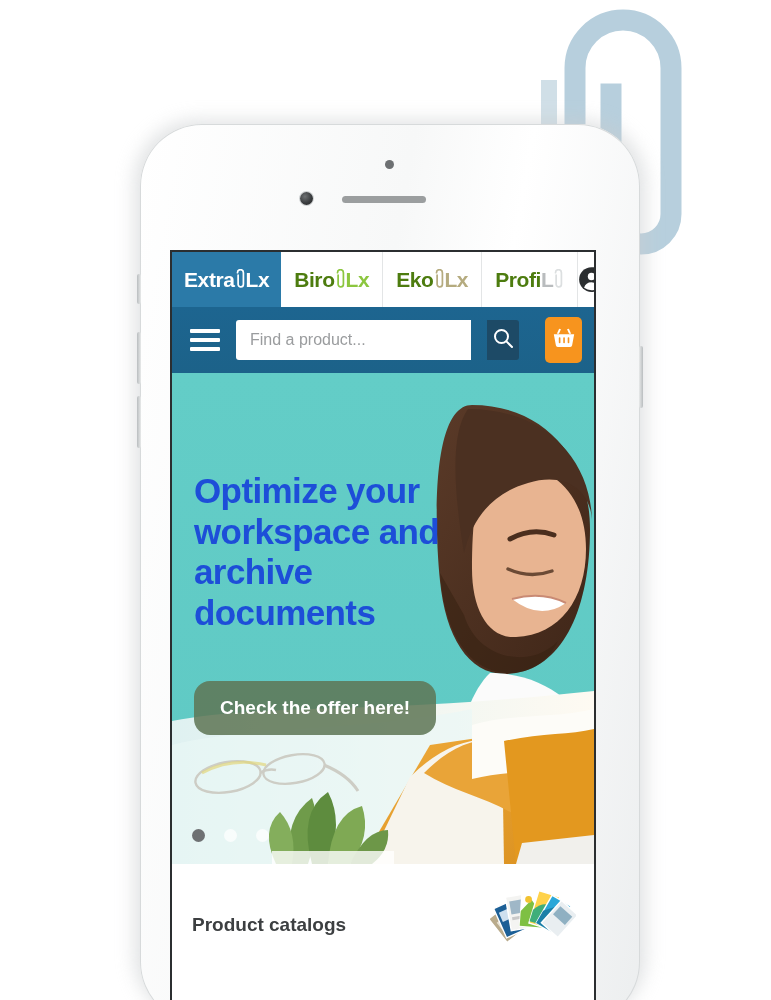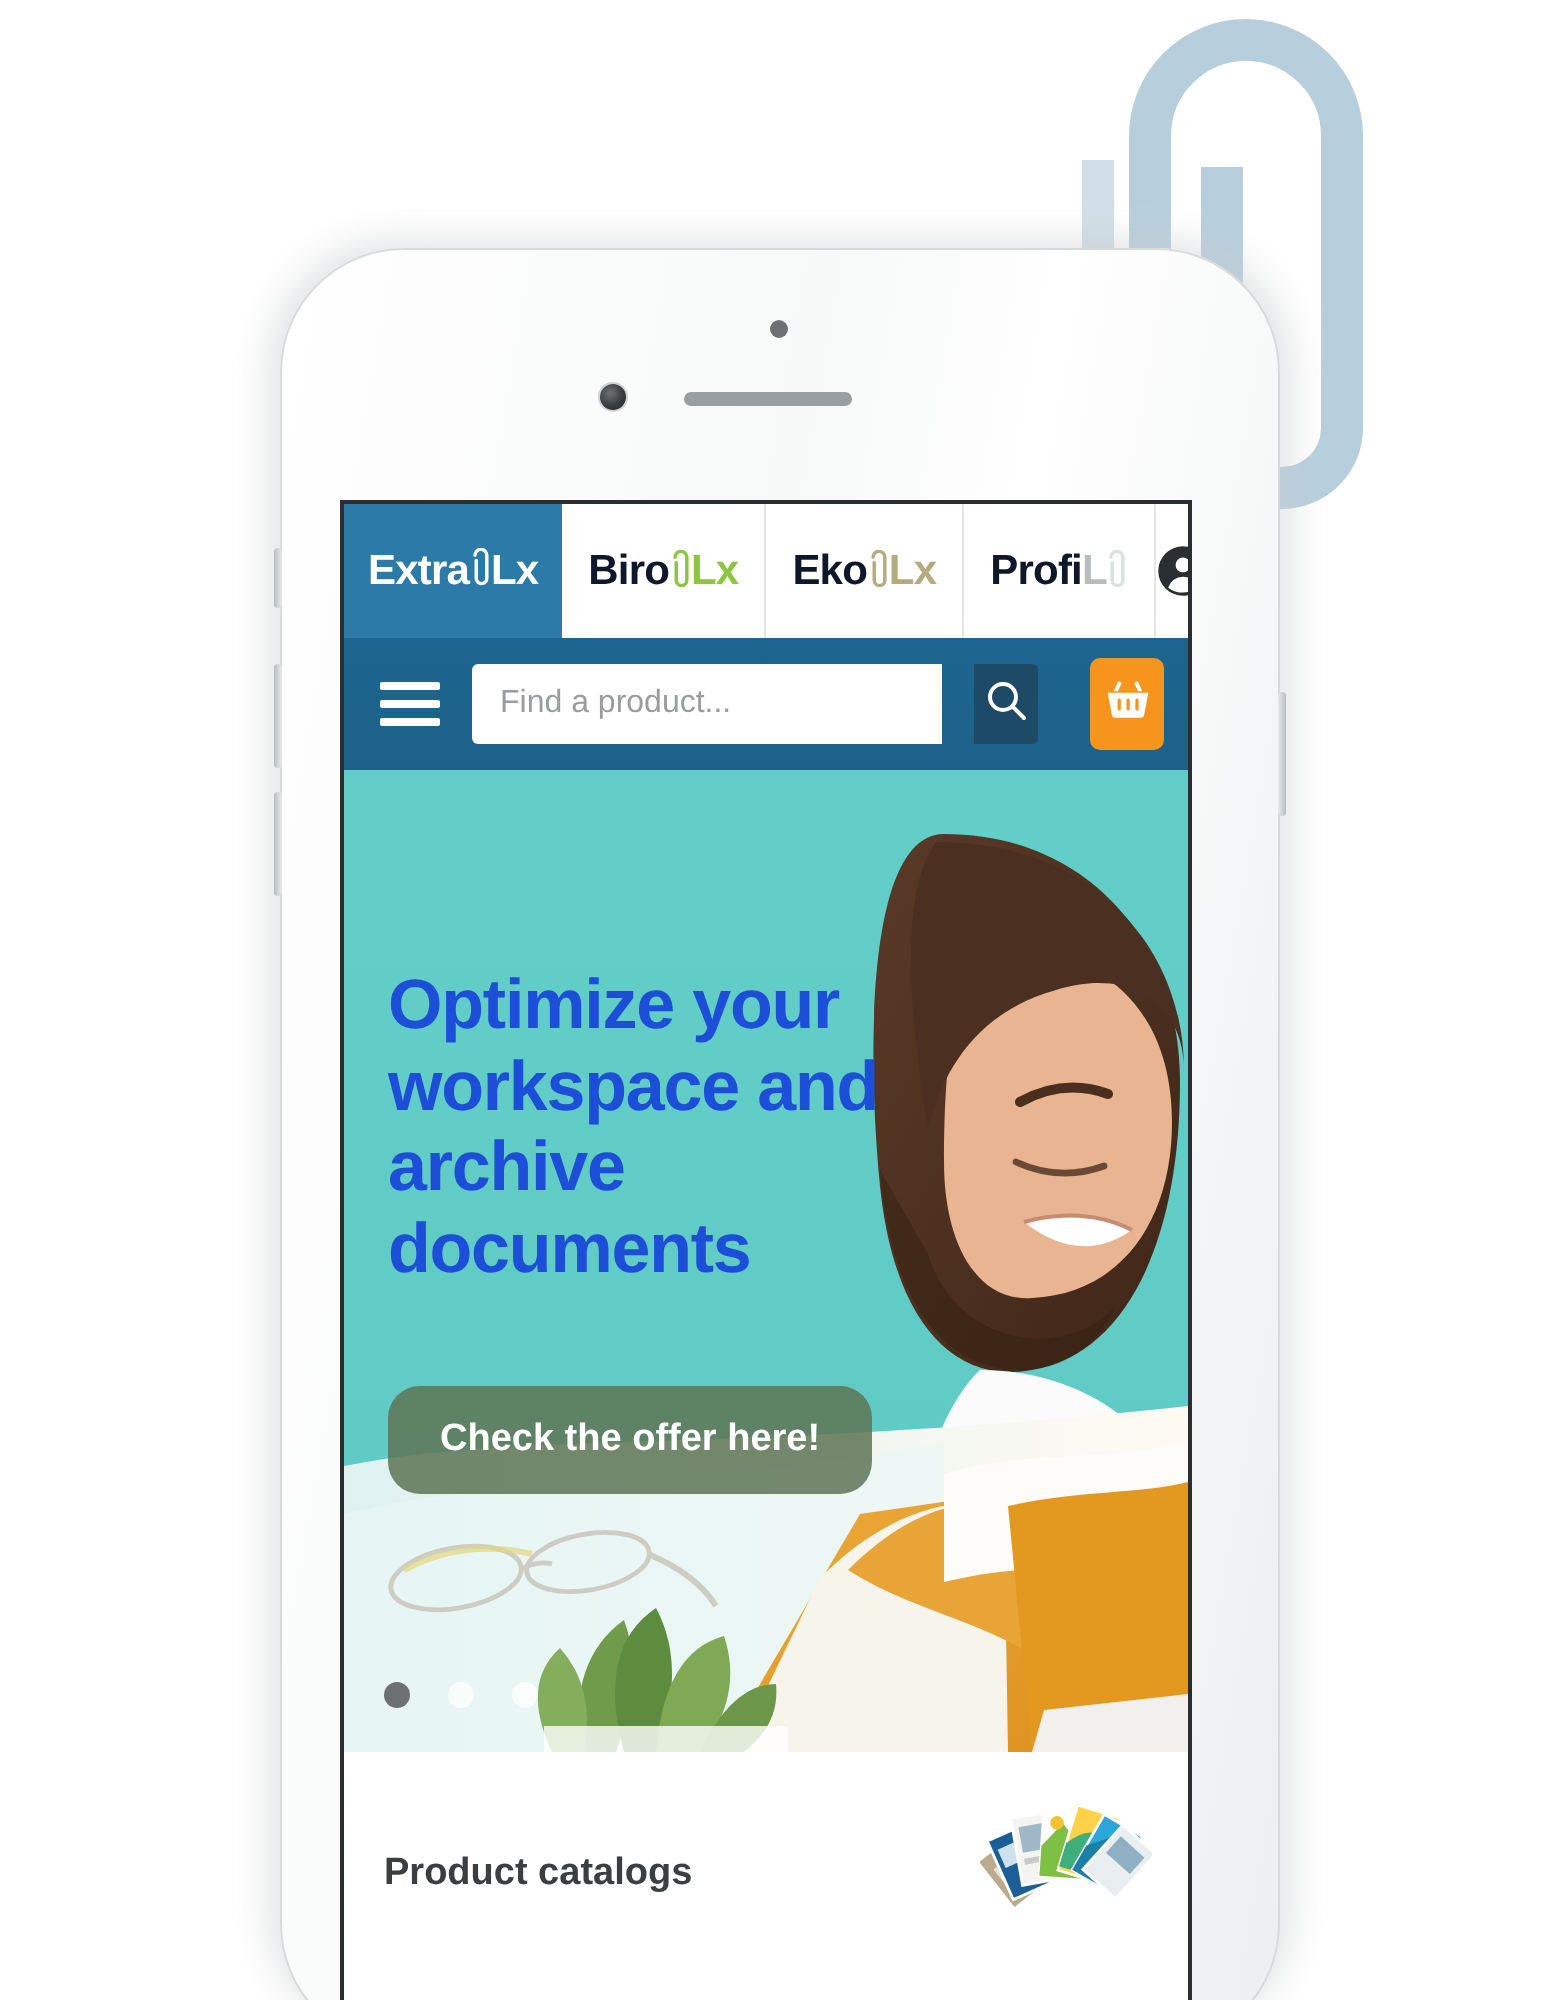--- a/index.html
+++ b/index.html
@@ -46,28 +46,28 @@
   .speaker{position:absolute;left:202px;top:72px;width:84px;height:7px;border-radius:4px;background:#9b9e9f;}
 
   
   .screen{
     position:absolute;left:32px;top:128px;width:422px;height:772px;
     overflow:hidden;background:#ffffff;
     box-shadow:0 0 0 2px #2b2e30;
   }
 
   
-  .brandbar{display:flex;height:67px;background:#ffffff;align-items:stretch;}
+  .brandbar{display:flex;height:55px;background:#ffffff;align-items:stretch;}
   .brandtab{
     display:flex;align-items:center;justify-content:center;
     padding:0 13px;font-size:21px;font-weight:bold;letter-spacing:-.4px;
     border-right:1px solid #e3e5e6;white-space:nowrap;
   }
   .brandtab.active{background:#2b7aa8;color:#ffffff;border-right:none;padding:0 12px;}
-  .b-dark{color:#0f172a;}
+  .b-dark{color:#4d7c0f;}
   .b-green{color:#8cc63f;}
   .b-khaki{color:#b5ab7f;}
   .b-fade{color:#b9bcbe;}
   .clipU{display:inline-block;position:relative;width:.52em;height:1em;vertical-align:-.18em;}
   .clipU svg{position:absolute;left:0;top:0;width:100%;height:100%;}
   .acct{margin-left:auto;display:flex;align-items:center;justify-content:center;width:56px;}
   .acct svg{display:block;}
 
   
   .searchbar{

